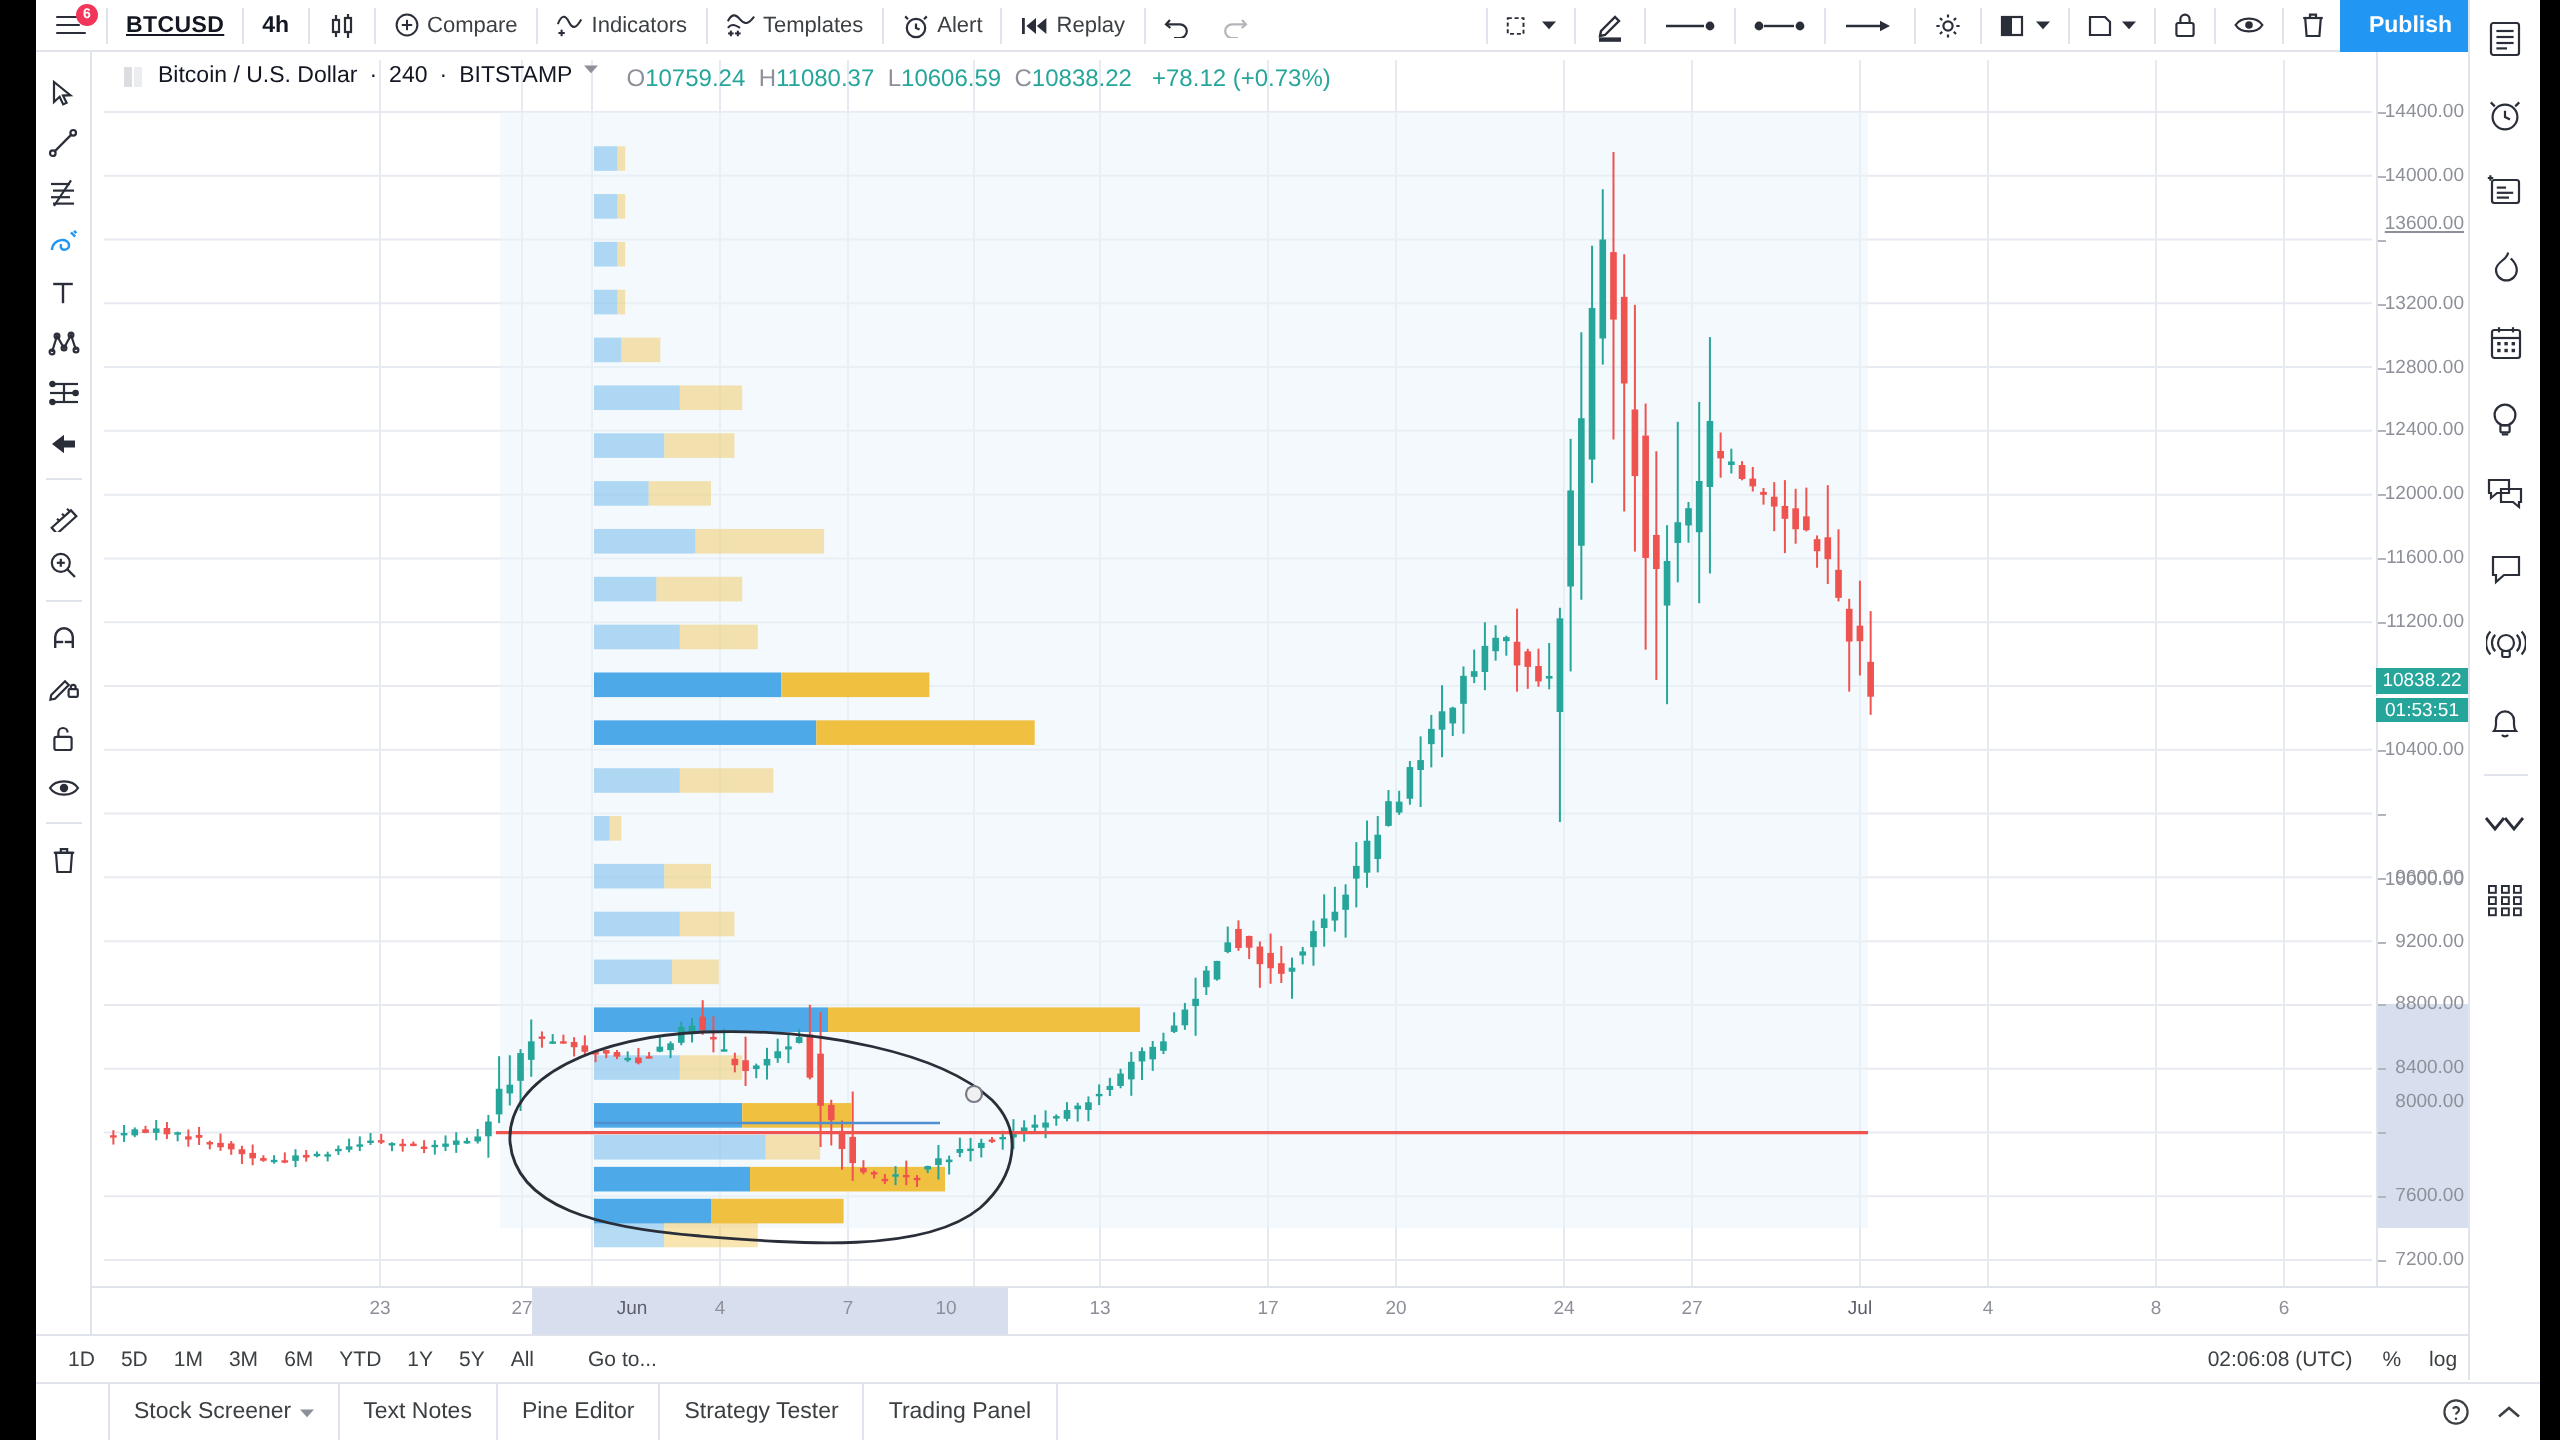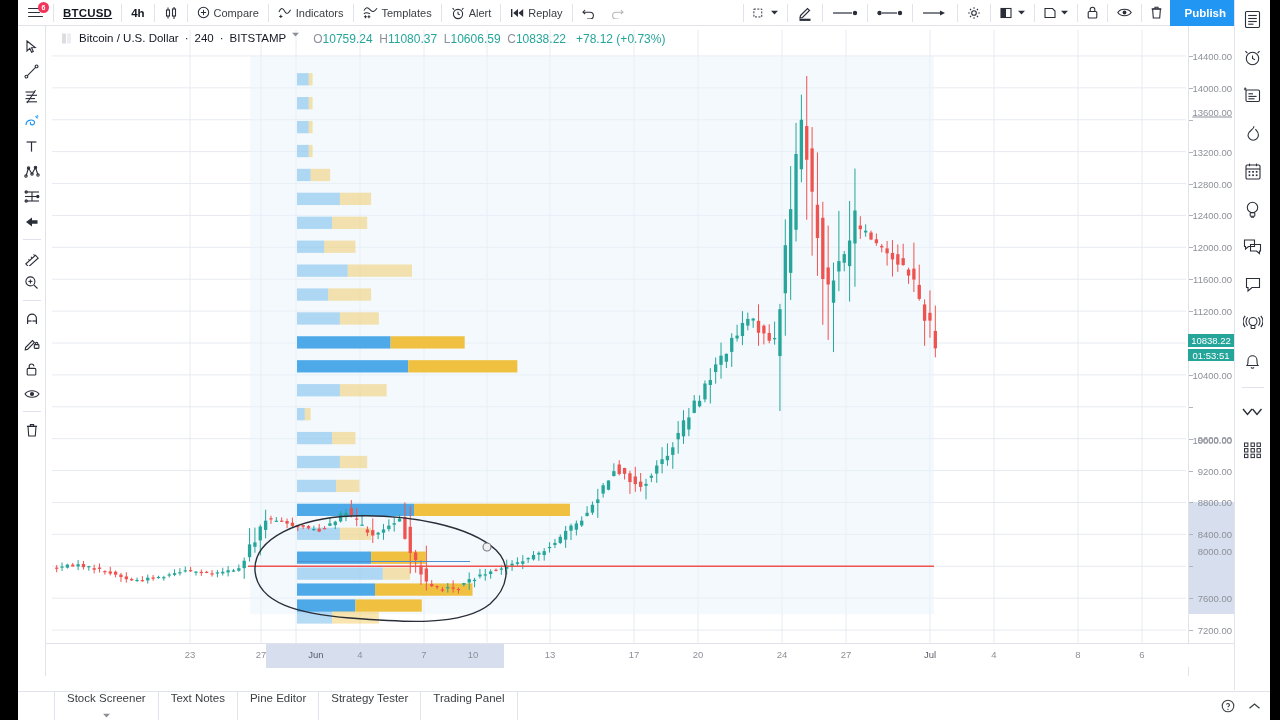--- a/index.html
+++ b/index.html
@@ -146,21 +146,20 @@
   
   .botbar {
     position:absolute; left:18px; top:691px; width:1252px; height:29px;
     background:#fff; border-top:1px solid #e0e3eb;
     display:flex; align-items:center; z-index:40;
   }
   .bb-tab {
     font-size:11.5px; color:#3c4043; height:29px; padding:0 12px;
     display:flex; align-items:center; gap:4px; cursor:pointer;
     border-right:1px solid #e0e3eb;
-    flex-direction:column;
   }
   .bb-tab:first-child { border-left:1px solid #e0e3eb; }
   .bb-spacer { flex:1; }
   .bb-right { display:flex; align-items:center; gap:2px; padding-right:4px; }
   .bb-icon { width:24px; height:29px; display:flex; align-items:center; justify-content:center; cursor:pointer; color:#3c4043; }
 </style>
 </head>
 <body>
 
 <div id="app">
@@ -1102,20 +1101,39 @@
         <div class="ta-tick" style="left: 652px; text-align: center;">20</div>
         <div class="ta-tick" style="left: 736px;">24</div>
         <div class="ta-tick" style="left: 800px;">27</div>
         <div class="ta-tick" style="left: 884px; color: rgb(93, 96, 107);">Jul</div>
         <div class="ta-tick" style="left: 948px;">4</div>
         <div class="ta-tick" style="left: 1032px;">8</div>
         <div class="ta-tick" style="left: 1096px;">6</div>
       </div>
   </div>
 
+  <div class="tfbar">
+    <div id="tf-ranges" style="display:flex;align-items:center;margin-left:10px">
+        <div class="tf-item">1D</div>
+        <div class="tf-item">5D</div>
+        <div class="tf-item">1M</div>
+        <div class="tf-item">3M</div>
+        <div class="tf-item">6M</div>
+        <div class="tf-item">YTD</div>
+        <div class="tf-item">1Y</div>
+        <div class="tf-item">5Y</div>
+        <div class="tf-item">All</div>
+      </div>
+    <div class="tf-goto">Go to...</div>
+    <div class="tf-spacer"></div>
+    <div class="tf-clock">02:06:08 (UTC)</div>
+    <div class="tf-toggle">%</div>
+    <div class="tf-toggle">log</div>
+    <div class="tf-toggle on">auto</div>
+  </div>
 
   <div class="botbar">
     <div id="bb-tabs" style="display:flex;align-items:center;margin-left:36px">
         <div class="bb-tab">
           <span>Stock Screener</span>
           <span><svg width="7" height="5" viewBox="0 0 7 5" fill="#8d9099">
               <polygon points="0,0.8 7,0.8 3.5,4.6"></polygon>
             </svg></span>
         </div>
         <div class="bb-tab">

